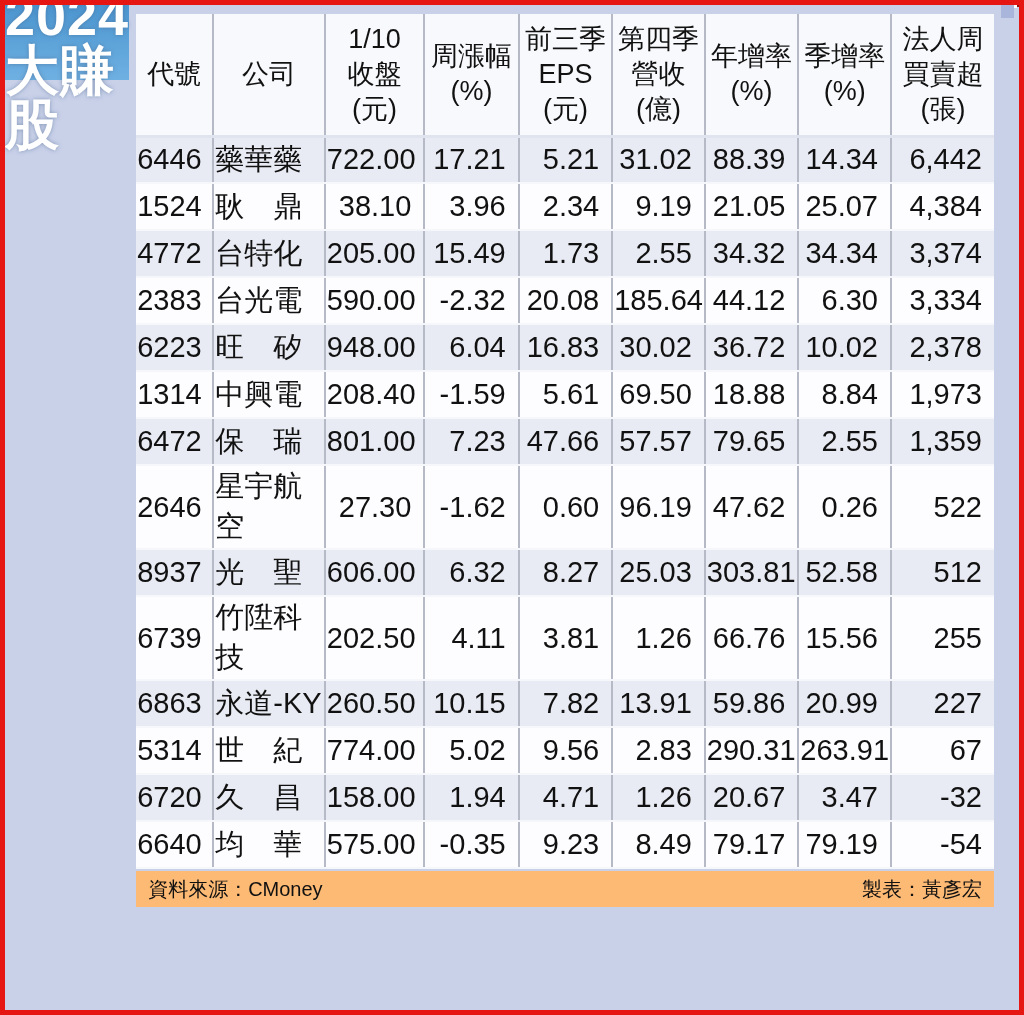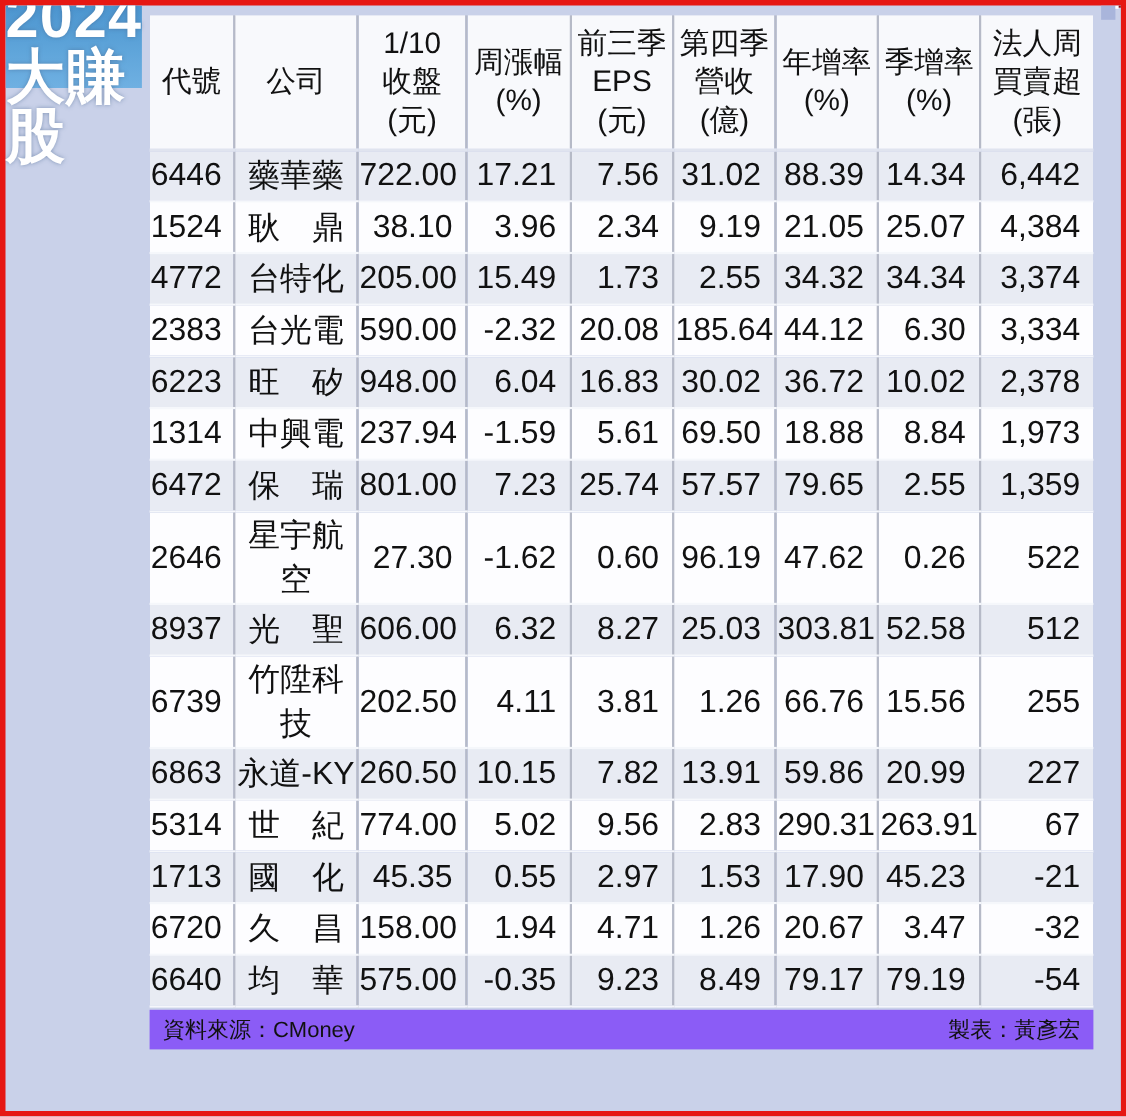--- a/index.html
+++ b/index.html
@@ -47,27 +47,27 @@
   }
   td{
     height:47px;
     font-size:29px;
     vertical-align:middle;
     border-bottom:2px solid #f5f7fb;
   }
   tbody tr:nth-child(odd) td{background:#e8ebf3;}
   tbody tr:nth-child(even) td{background:#fdfdff;}
   td.c0{text-align:left;}
-  td.c1{text-align:center;}
+  td.c1{}
   td.c2,td.c3,td.c4,td.c5,td.c6,td.c7,td.c8{
     text-align:right;padding-right:12px;
   }
   .footer{
     margin-top:2px;
-    background:#8b5cf6;
+    background:#fdba74;
     height:36px;
     display:flex;align-items:center;justify-content:space-between;
     padding:0 12px;
     font-size:20px;color:#111111;
   }
   .band-spacer{flex:1;}
   .band1{height:13px;flex:0 0 13px;background:#a9b5db;}
   .band2{height:3px;flex:0 0 3px;background:#ffffff;}
   .band3{height:2px;flex:0 0 2px;background:#8f1315;}
 </style>
@@ -116,21 +116,21 @@
 買賣超
 (張)</th>
           </tr>
       </thead>
       <tbody>
           <tr>
             <td class="c0">6446</td>
             <td class="c1">藥華藥</td>
             <td class="c2">722.00</td>
             <td class="c3">17.21</td>
-            <td class="c4">7.56</td>
+            <td class="c4">5.21</td>
             <td class="c5">31.02</td>
             <td class="c6">88.39</td>
             <td class="c7">14.34</td>
             <td class="c8">6,442</td>
           </tr>
           <tr>
             <td class="c0">1524</td>
             <td class="c1">耿　鼎</td>
             <td class="c2">38.10</td>
             <td class="c3">3.96</td>
@@ -169,34 +169,34 @@
             <td class="c3">6.04</td>
             <td class="c4">16.83</td>
             <td class="c5">30.02</td>
             <td class="c6">36.72</td>
             <td class="c7">10.02</td>
             <td class="c8">2,378</td>
           </tr>
           <tr>
             <td class="c0">1314</td>
             <td class="c1">中興電</td>
-            <td class="c2">237.94</td>
+            <td class="c2">208.40</td>
             <td class="c3">-1.59</td>
             <td class="c4">5.61</td>
             <td class="c5">69.50</td>
             <td class="c6">18.88</td>
             <td class="c7">8.84</td>
             <td class="c8">1,973</td>
           </tr>
           <tr>
             <td class="c0">6472</td>
             <td class="c1">保　瑞</td>
             <td class="c2">801.00</td>
             <td class="c3">7.23</td>
-            <td class="c4">25.74</td>
+            <td class="c4">47.66</td>
             <td class="c5">57.57</td>
             <td class="c6">79.65</td>
             <td class="c7">2.55</td>
             <td class="c8">1,359</td>
           </tr>
           <tr>
             <td class="c0">2646</td>
             <td class="c1">星宇航空</td>
             <td class="c2">27.30</td>
             <td class="c3">-1.62</td>
@@ -244,31 +244,20 @@
             <td class="c1">世　紀</td>
             <td class="c2">774.00</td>
             <td class="c3">5.02</td>
             <td class="c4">9.56</td>
             <td class="c5">2.83</td>
             <td class="c6">290.31</td>
             <td class="c7">263.91</td>
             <td class="c8">67</td>
           </tr>
           <tr>
-            <td class="c0">1713</td>
-            <td class="c1">國　化</td>
-            <td class="c2">45.35</td>
-            <td class="c3">0.55</td>
-            <td class="c4">2.97</td>
-            <td class="c5">1.53</td>
-            <td class="c6">17.90</td>
-            <td class="c7">45.23</td>
-            <td class="c8">-21</td>
-          </tr>
-          <tr>
             <td class="c0">6720</td>
             <td class="c1">久　昌</td>
             <td class="c2">158.00</td>
             <td class="c3">1.94</td>
             <td class="c4">4.71</td>
             <td class="c5">1.26</td>
             <td class="c6">20.67</td>
             <td class="c7">3.47</td>
             <td class="c8">-32</td>
           </tr>

